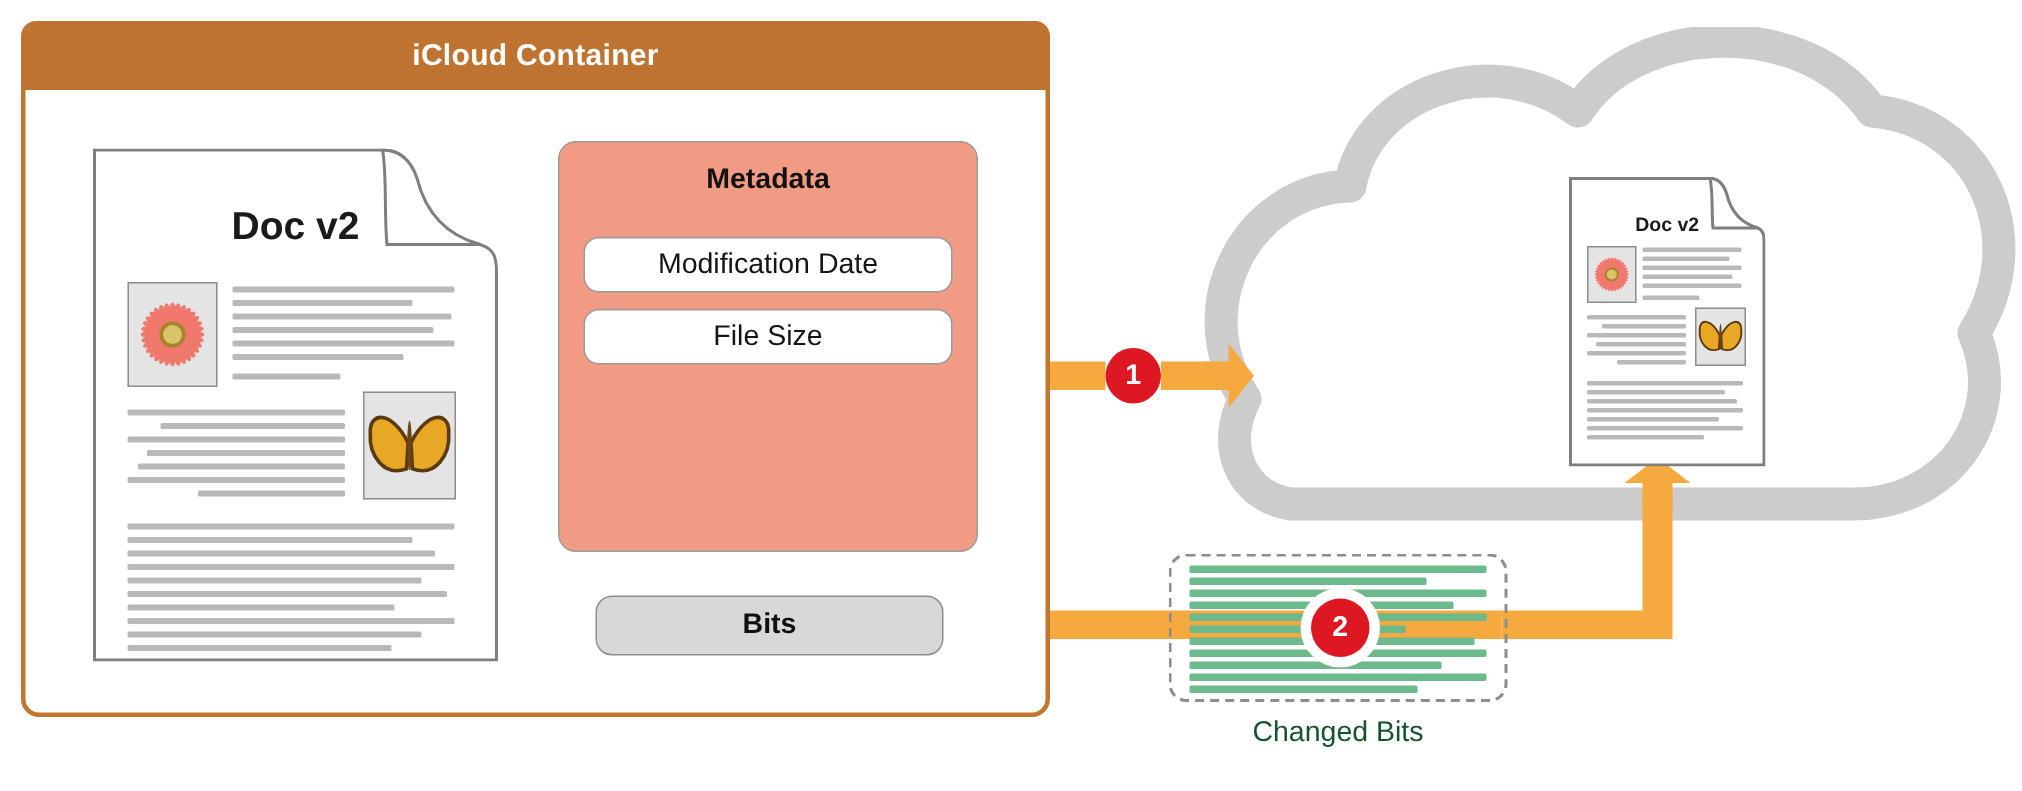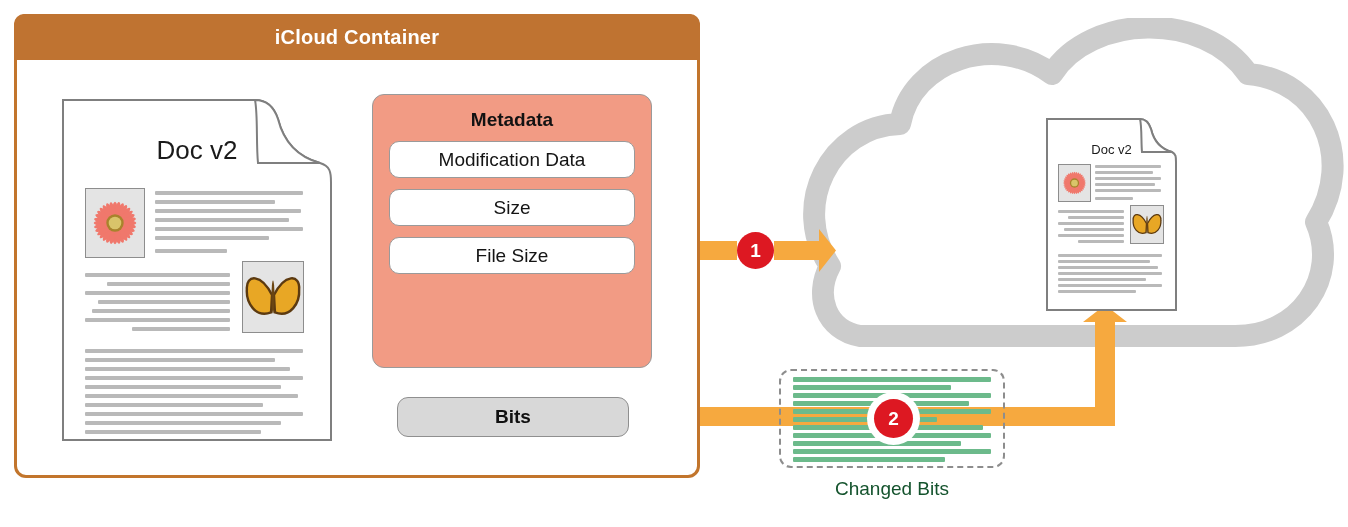--- a/index.html
+++ b/index.html
@@ -12,31 +12,31 @@
   #container-box{left:14px;top:14px;width:686px;height:464px;
       border:3px solid #c2752c;border-radius:12px;box-sizing:border-box;background:#fff;}
   #container-header{left:14px;top:14px;width:686px;height:46px;background:#bf7331;
       border-radius:10px 10px 0 0;box-sizing:border-box;
       display:flex;align-items:center;justify-content:center;}
   #container-title{color:#fff;font-size:20px;font-weight:bold;letter-spacing:.2px;}
 
   
   #doc-big{left:62px;top:99px;width:270px;height:342px;}
   .paper{position:absolute;left:0;top:0;width:100%;height:100%;}
-  .doc-title{position:absolute;text-align:center;color:#1a1a1a;white-space:nowrap;}
+  .doc-title{position:absolute;text-align:center;color:#1a1a1a;white-space:nowrap;font-weight:bold;}
   #doc-big .doc-title{left:50%;transform:translateX(-50%);top:36px;font-size:26px;}
 
   .thumb{position:absolute;background:#e4e4e4;border:1px solid #8d8d8d;box-sizing:border-box;
          overflow:hidden;}
   .tline{position:absolute;background:#b9b9b9;border-radius:1px;}
 
   
   #metadata-panel{left:372px;top:94px;width:280px;height:274px;background:#f29b84;
       border:1px solid #9a9a9a;border-radius:12px;box-sizing:border-box;padding-top:10px;}
-  #metadata-title{text-align:center;font-size:19px;font-weight:bold;color:#121212;margin:4px 0 10px;}
+  #metadata-title{text-align:center;font-size:19px;font-weight:bold;color:#121212;margin:4px 0 27px;}
   .meta-pill{margin:0 16px 11px;height:37px;background:#fff;border:1px solid #9a9a9a;
       border-radius:10px;display:flex;align-items:center;justify-content:center;
       font-size:19px;color:#141414;box-sizing:border-box;}
 
   
   .obar{position:absolute;background:#f6a93f;}
   #data-pill{left:397px;top:397px;width:232px;height:40px;background:#d8d8d8;
       border:1px solid #8f8f8f;border-radius:11px;box-sizing:border-box;
       display:flex;align-items:center;justify-content:center;
       font-size:19px;font-weight:bold;color:#101010;}
@@ -164,22 +164,21 @@
     <div class="tline" style="left:23px;top:286px;width:196px;height:4px;"></div>
     <div class="tline" style="left:23px;top:295px;width:213px;height:4px;"></div>
     <div class="tline" style="left:23px;top:304px;width:178px;height:4px;"></div>
     <div class="tline" style="left:23px;top:313px;width:218px;height:4px;"></div>
     <div class="tline" style="left:23px;top:322px;width:196px;height:4px;"></div>
     <div class="tline" style="left:23px;top:331px;width:176px;height:4px;"></div>
   </div>
 
   <div class="abs" id="metadata-panel">
     <div id="metadata-title">Metadata</div>
-    <div class="meta-pill">Modification Data</div>
-    <div class="meta-pill">Size</div>
+    <div class="meta-pill">Modification Date</div>
     <div class="meta-pill">File Size</div>
   </div>
 
   <div class="abs" id="data-pill">Bits</div>
 
   <div class="badge" id="badge-1">1</div>
 
   <div class="abs" id="changed-bits-box">
     <div class="gline" style="left:12px;top:6px;width:198px;"></div>
     <div class="gline" style="left:12px;top:14px;width:158px;"></div>

